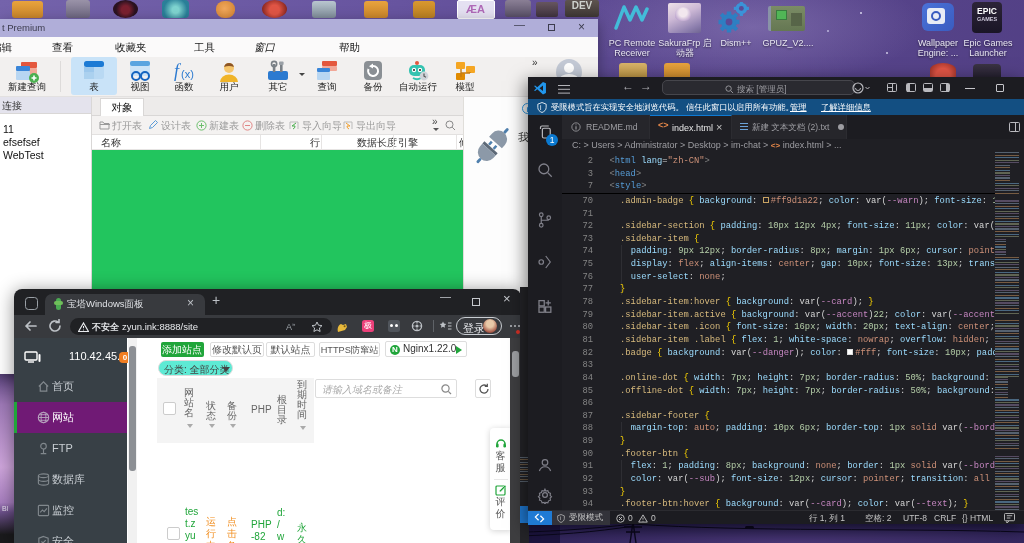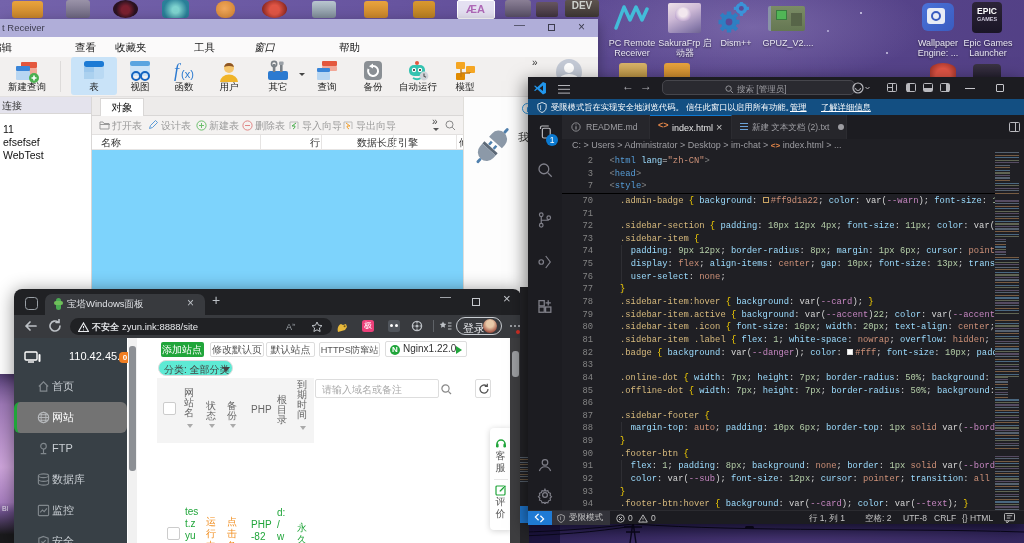--- a/index.html
+++ b/index.html
@@ -18,40 +18,40 @@
   #nav-menu { position:absolute; left:0; top:18px; width:598px; height:20px; background:#fbfafa; font-size:10.5px; color:#1a1a1a; }
   #nav-menu span { position:absolute; top:4px; }
   #nav-tool { position:absolute; left:0; top:38px; width:598px; height:40px; background:#f2f0ef; border-bottom:1px solid #e3e1e0; }
   .ntb { position:absolute; top:0; height:39px; text-align:center; }
   .ntb .lbl { position:absolute; bottom:2px; width:100%; font-size:9.5px; color:#222; }
   .nicon { position:absolute; top:3px; left:50%; transform:translateX(-50%); }
   
   #nav-side { position:absolute; left:0; top:78px; width:92px; height:277px; background:#fff; border-right:1px solid #d9d7d6; }
   #nav-side .hdr { height:17px; background:#e4e3ed; border-bottom:1px solid #d9d7d6; font-size:10px; color:#333; padding:2px 0 0 2px; }
   #nav-side .itm { font-size:10.5px; color:#111; padding:0 0 0 3px; height:12px; line-height:12px; margin-top:1px; white-space:nowrap; }
-  #nav-main { position:absolute; left:92px; top:78px; width:371px; height:277px; background:#7dd3fc; }
+  #nav-main { position:absolute; left:92px; top:78px; width:371px; height:277px; background:#22c55e; }
   #nav-tabs { position:absolute; left:0; top:0; width:371px; height:19px; background:#edebea; border-bottom:1px solid #d9d7d6; }
   #nav-objtab { position:absolute; left:8px; top:1px; width:44px; height:18px; background:#fff; border:1px solid #d9d7d6; border-bottom:none; font-size:10.5px; color:#111; text-align:center; padding-top:2px; }
   #nav-objbar { position:absolute; left:0; top:19px; width:371px; height:19px; background:#f4f2f1; border-bottom:1px solid #e3e1e0; font-size:10px; color:#9b9b9b; }
   #nav-objbar span { position:absolute; top:3px; }
   #nav-thead { position:absolute; left:0; top:38px; width:371px; height:15px; background:#fff; border-bottom:1px solid #e6e4e3; font-size:10px; color:#333; }
   #nav-thead span { position:absolute; top:1px; }
   #nav-right { position:absolute; left:463px; top:78px; width:135px; height:277px; background:#fdfdfd; border-left:1px solid #e0deda; }
   
   #chrome { position:absolute; left:14px; top:289px; width:507px; height:254px; background:#fff; border-radius:8px 8px 0 0; box-shadow:0 2px 18px rgba(0,0,0,.45); }
   #ch-tabs { position:absolute; left:0; top:0; width:507px; height:26px; background:#202124; border-radius:8px 8px 0 0; }
   #ch-tab { position:absolute; left:31px; top:5px; width:160px; height:21px; background:#383a3e; border-radius:7px 7px 0 0; color:#dfe1e5; font-size:9.5px; }
   #ch-bar { position:absolute; left:0; top:26px; width:507px; height:23px; background:#383a3e; }
   #ch-pill { position:absolute; left:56px; top:3px; width:262px; height:17px; background:#202124; border-radius:9px; color:#e8eaed; font-size:9.5px; }
   #ch-body { position:absolute; left:0; top:49px; width:507px; height:205px; background:#fff; overflow:hidden; }
   #bt-side { position:absolute; left:0; top:0; width:113px; height:205px; background:#384046; }
   .bt-itm { position:absolute; left:0; width:113px; height:31px; color:#c8cdd2; font-size:11px; line-height:31px; }
   .bt-itm .ic { position:absolute; left:23px; top:9px; width:13px; height:13px; opacity:.75; }
   .bt-itm .tx { position:absolute; left:38px; }
-  .bt-act { background:#737373; color:#fff; border-left:3px solid #20a53a;border-radius:6px; }
+  .bt-act { background:#701a75; color:#fff; border-left:3px solid #20a53a; }
   .bt-act .tx { left:35px; }
   .bt-act .ic { left:20px; }
   .btn-green { position:absolute; background:#20a53a; color:#fff; font-size:10px; text-align:center; border-radius:2px; white-space:nowrap; overflow:hidden; }
   .btn-white { position:absolute; background:#fff; color:#555; font-size:10px; text-align:center; border:1px solid #ddd; border-radius:2px; white-space:nowrap; overflow:hidden; }
   
   #vsc { position:absolute; left:528px; top:77px; width:496px; height:447px; background:#1f1f24; box-shadow:-3px 4px 16px rgba(0,0,0,.5); }
   #vs-title { position:absolute; left:0; top:0; width:496px; height:22px; background:#1c1c21; }
   #vs-banner { position:absolute; left:0; top:22px; width:496px; height:32px; background:#134f82; color:#fff; font-size:8.3px; white-space:nowrap; }
   #vs-act { position:absolute; left:0; top:38px; width:34px; height:395px; background:#1c1c21; }
   #vs-tabs { position:absolute; left:34px; top:38px; width:462px; height:24px; background:#1c1c21; }
@@ -189,28 +189,28 @@
     </g>
     <rect x="745" y="8" width="9" height="3" rx="1.5" fill="#0b081d"></rect>
   </svg>
 </div>
 
 <div class="abs" style="left:0;top:374px;width:14px;height:169px;background:linear-gradient(180deg,#5d4580 0%,#9f7ab8 18%,#cfa6dc 55%,#a87fc0 76%,#6a4f88 82%,#1a1a1c 95%);">
   <div class="abs" style="left:2px;top:131px;color:#e8e2f0;font-size:7px;">Bl</div>
 </div>
 <div id="nav">
   <div id="nav-title">
-    <span style="position:absolute;left:2px;top:3px;">t Receiver</span>
+    <span style="position:absolute;left:2px;top:3px;">t Premium</span>
     <span style="position:absolute;left:514px;top:-1px;color:#3c3c4e;font-size:11px;">—</span>
     <div style="position:absolute;left:548px;top:5px;width:7px;height:7px;border:1px solid #3c3c4e;"></div>
     <span style="position:absolute;left:578px;top:1px;color:#3c3c4e;font-size:12px;">×</span>
   </div>
   <div id="nav-menu">
     <span style="left:-9px;">编辑</span>
-      <span style="left:52px;margin-left:23px;">查看</span>
+      <span style="left:52px;">查看</span>
       <span style="left:115px;">收藏夹</span>
       <span style="left:194px;">工具</span>
       <span style="left:254px;font-style:italic;">窗口</span>
       <span style="left:339px;">帮助</span>
   </div>
   <div id="nav-tool">
 
     <div class="abs" style="left:71px;top:0;width:46px;height:38px;background:#c9e3f8;border-radius:3px;"></div>
 
     <div class="ntb" style="left:4px;width:46px;">
@@ -527,21 +527,21 @@
     <div class="abs" style="left:173px;top:86px;width:0;height:0;border:3.5px solid transparent;border-top:4.5px solid #aaa;"></div>
     <div class="abs" style="left:192px;top:63px;width:11px;font-size:10px;color:#666;line-height:10px;">状<br>态</div>
     <div class="abs" style="left:195px;top:86px;width:0;height:0;border:3.5px solid transparent;border-top:4.5px solid #aaa;"></div>
     <div class="abs" style="left:213px;top:63px;width:11px;font-size:10px;color:#666;line-height:10px;">备<br>份</div>
     <div class="abs" style="left:216px;top:86px;width:0;height:0;border:3.5px solid transparent;border-top:4.5px solid #aaa;"></div>
     <div class="abs" style="left:237px;top:66px;font-size:10px;color:#666;">PHP</div>
     <div class="abs" style="left:263px;top:57px;width:11px;font-size:10px;color:#666;line-height:10px;">根<br>目<br>录</div>
     <div class="abs" style="left:283px;top:42px;width:11px;font-size:10px;color:#666;line-height:10px;">到<br>期<br>时<br>间</div>
     <div class="abs" style="left:286px;top:88px;width:0;height:0;border:3.5px solid transparent;border-top:4.5px solid #aaa;"></div>
 
-    <div class="abs" style="left:301px;top:41px;width:124px;height:19px;border:1px solid #ddd;border-radius:2px;background:#fff;">
+    <div class="abs" style="left:301px;top:41px;width:142px;height:19px;border:1px solid #ddd;border-radius:2px;background:#fff;font-style:italic;">
       <span style="position:absolute;left:6px;top:3px;font-size:10px;color:#aaa;">请输入域名或备注</span>
       <svg class="abs" style="left:125px;top:4px;" width="11" height="11" viewBox="0 0 11 11">
           <circle cx="4.5" cy="4.5" r="3.6" stroke="#888" stroke-width="1.2" fill="none"></circle>
           <path d="M7.3 7.3 L10 10" stroke="#888" stroke-width="1.2"></path>
         </svg>
     </div>
     <div class="abs" style="left:461px;top:41px;width:16px;height:19px;border:1px solid #ddd;border-radius:2px;background:#fff;">
       <svg class="abs" style="left:2px;top:3px;" width="12" height="12" viewBox="0 0 12 12">
           <path d="M10 6 a4 4 0 1 1 -1.5 -3.1 M9.3 0.8 v2.5 h-2.5" stroke="#555" stroke-width="1.3" fill="none"></path>
         </svg>

